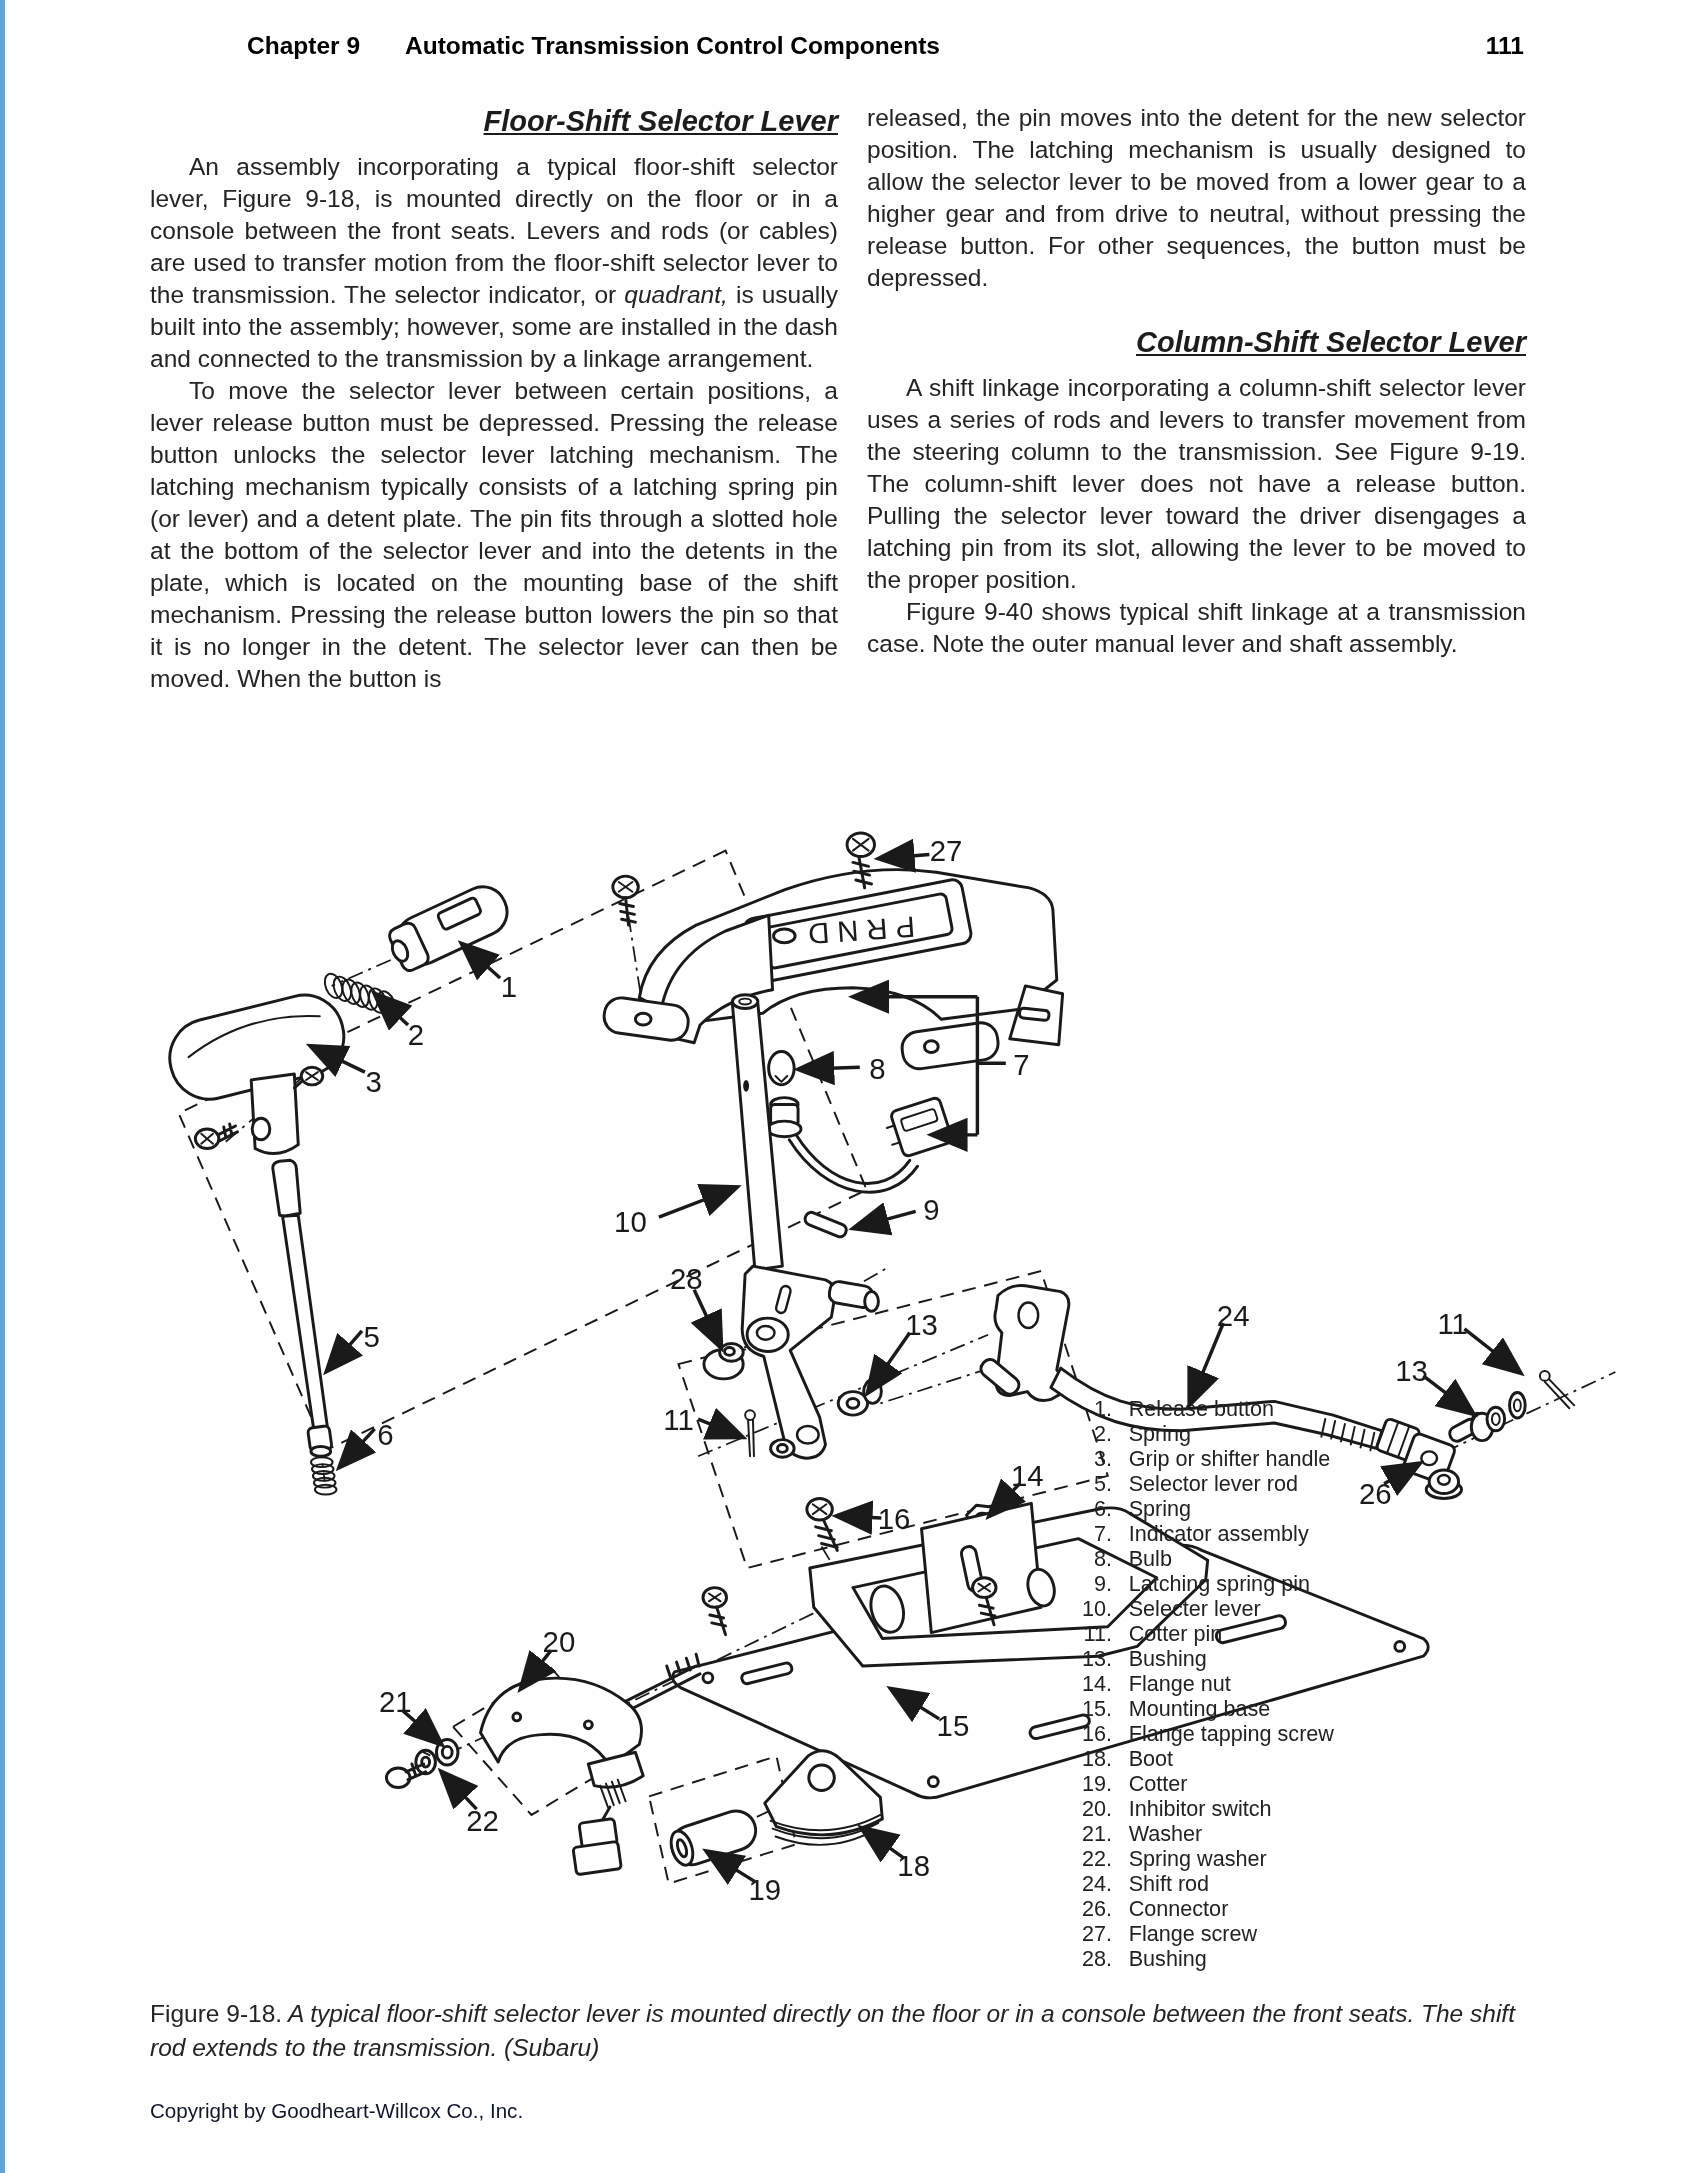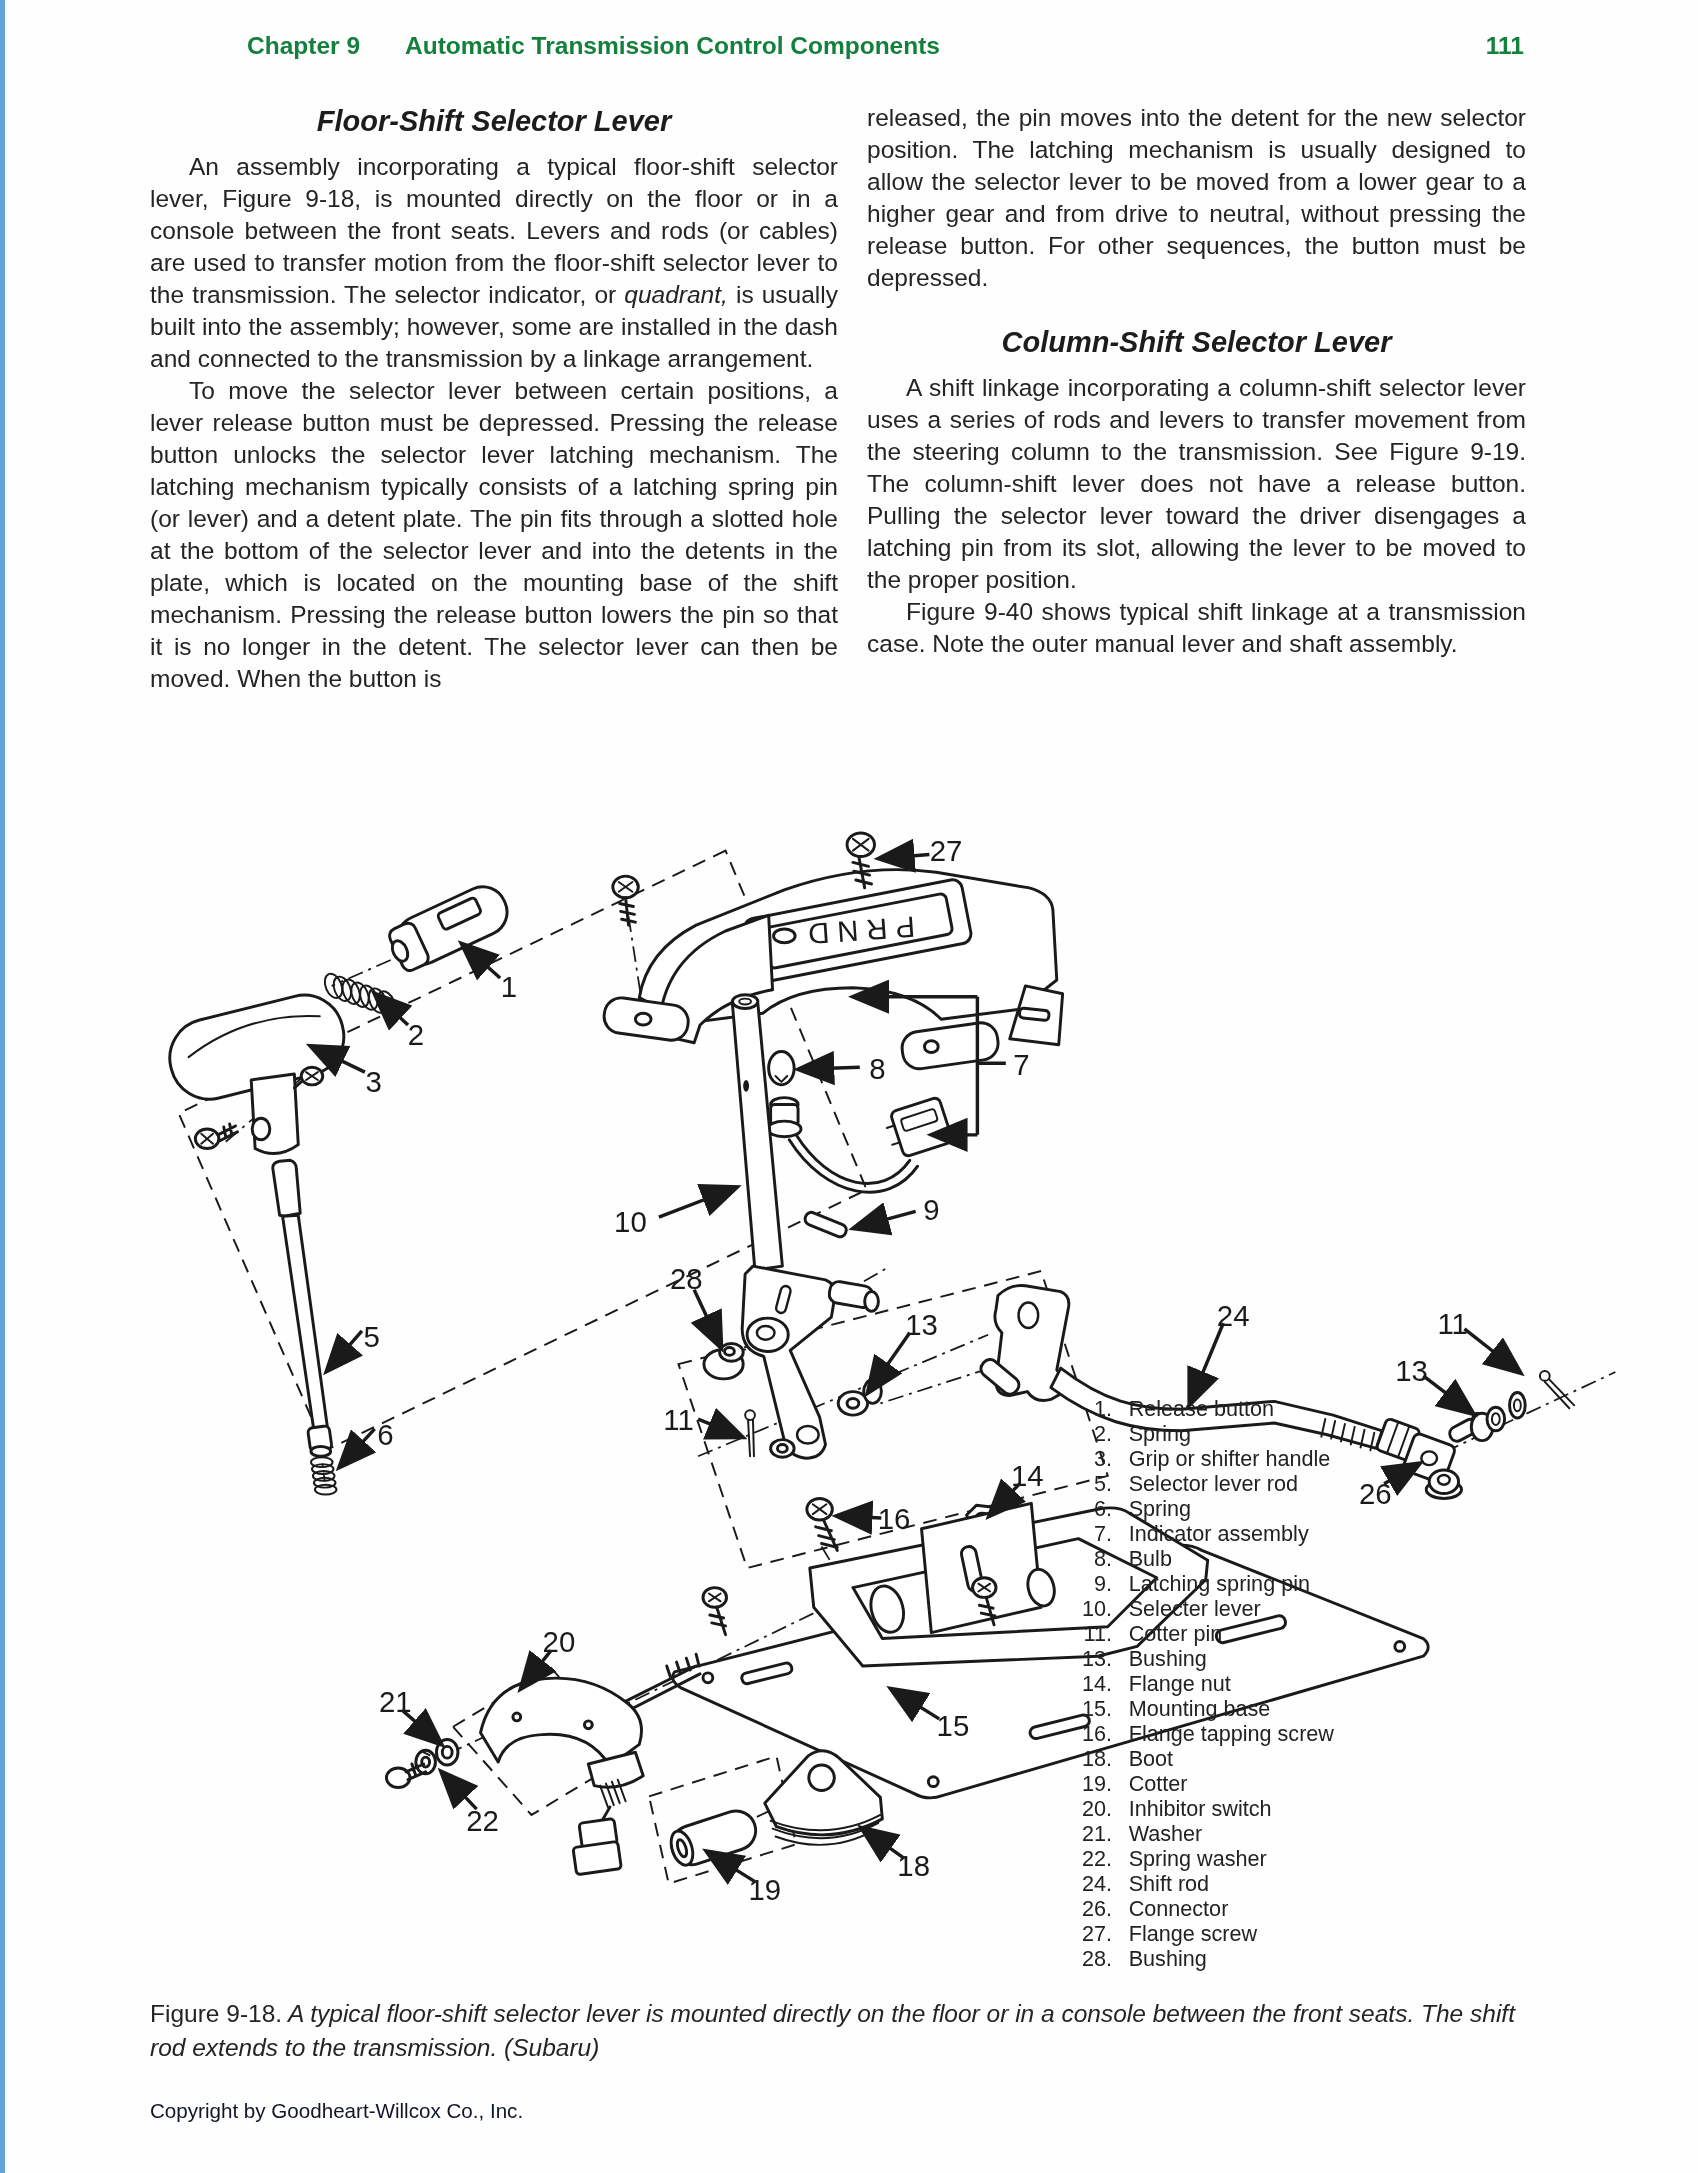--- a/index.html
+++ b/index.html
@@ -1,27 +1,27 @@
 <!DOCTYPE html>
 <html><head>
 <meta charset="utf-8">
 <style>
   html,body{margin:0;padding:0;background:#e8e8e8;}
   .page{position:relative;width:1699px;height:2174px;background:#fefefe;overflow:hidden;
         font-family:"Liberation Sans", sans-serif;color:#1f1f1f;}
   .gutter{position:absolute;left:0;top:0;width:4.9px;height:100%;background:#66a3d2;}
-  .hdr{position:absolute;top:32px;font-weight:bold;font-size:24.5px;color:#15803d;}
+  .hdr{position:absolute;top:32px;font-weight:bold;font-size:24.5px;color:#000000;}
   .hdr-left{left:247px;}
   .hdr-left .chap{margin-right:45px;}
   .hdr-right{left:1411px;width:113px;text-align:right;}
   .col{position:absolute;text-align:justify;font-size:24.5px;line-height:32px;color:#242424;}
   .col-left{left:150px;top:102px;width:688px;}
   .col-right{left:867px;top:102px;width:659px;}
-  .sec-head{font-weight:bold;font-style:italic;font-size:29px;text-align:center;
-            margin:0 0 9.8px 0;line-height:39px;color:#1c1c1c;}
+  .sec-head{font-weight:bold;font-style:italic;font-size:29px;text-align:right;
+            margin:0 0 9.8px 0;line-height:39px;color:#1c1c1c;text-decoration:underline;}
   .big-head{font-weight:bold;font-size:35px;text-align:left;margin:41px 0 13.7px 0;line-height:45px;color:#151515;}
   p{margin:0;}
   .ind{text-indent:39px;}
   .b{font-weight:normal;}
   .i{font-style:italic;}
   .figure-svg{position:absolute;left:0;top:784px;}
   .legend{position:absolute;left:1071px;top:1396px;font-size:21.6px;line-height:25px;color:#222;}
   .lrow{display:flex;}
   .lnum{width:41px;text-align:right;flex:none;}
   .llab{margin-left:16.7px;white-space:nowrap;}

